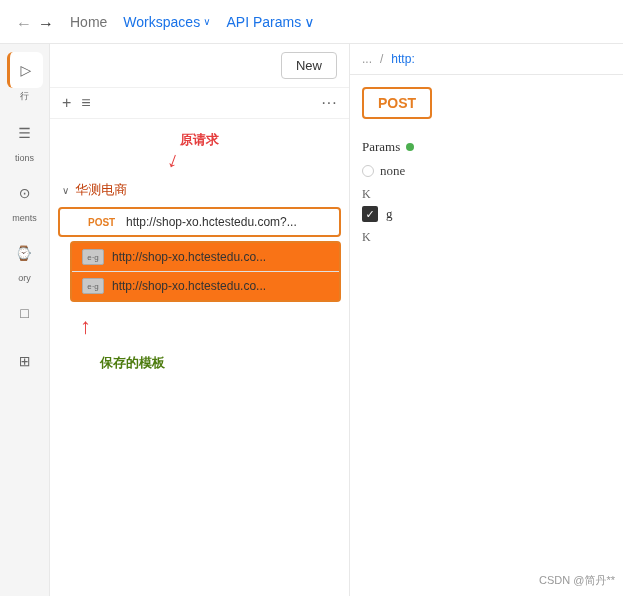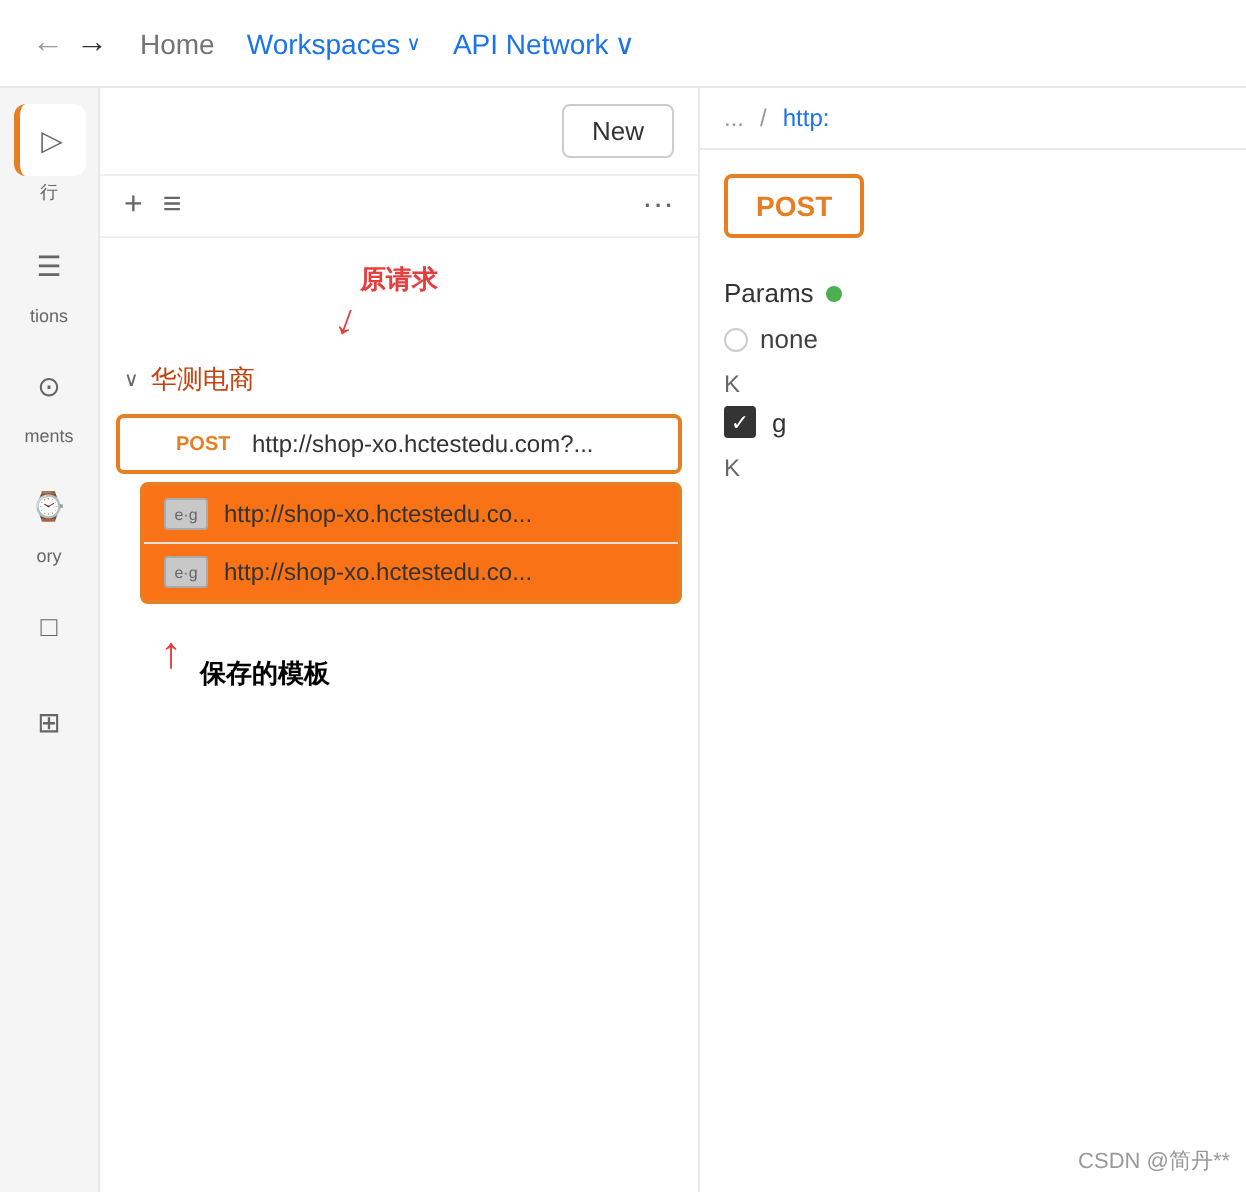--- a/index.html
+++ b/index.html
@@ -237,20 +237,21 @@
       border-radius: 4px;
       color: #e67e22;
       font-size: 14px;
       font-weight: bold;
       margin-bottom: 12px;
       cursor: pointer;
     }
 
     .params-section {
       margin-top: 8px;
+      font-family: Liberation Serif, serif;
     }
     .params-label {
       font-size: 13px;
       color: #333;
       display: flex;
       align-items: center;
       gap: 6px;
       margin-bottom: 8px;
     }
     .params-dot {
@@ -315,21 +316,21 @@
   <div class="nav-arrows">
     <span class="nav-arrow">←</span>
     <span class="nav-arrow active">→</span>
   </div>
   <span class="nav-item home">Home</span>
   <div class="nav-dropdown">
     <span>Workspaces</span>
     <span class="chevron">∨</span>
   </div>
   <div class="nav-api">
-    <span>API Network</span>
+    <span>API Params</span>
     <span class="chevron">∨</span>
   </div>
 </div>
 
 <div class="main-layout">
 
   <div class="left-sidebar">
     <div class="sidebar-item-wrapper">
       <div class="sidebar-icon active">
         <span>▷</span>
@@ -404,21 +405,21 @@
             <span class="template-url">http://shop-xo.hctestedu.co...</span>
           </div>
           <div class="template-item">
             <div class="template-icon">e·g</div>
             <span class="template-url">http://shop-xo.hctestedu.co...</span>
           </div>
         </div>
 
         <div style="position:relative; height:60px; pointer-events:none; margin-left:20px;">
           <div style="position:absolute; top:10px; left:10px; color:#e53e3e; font-size:22px; z-index:10; transform:rotate(180deg);">↓</div>
-          <div style="position:absolute; top:22px; left:30px; color:#000000; font-size:13px; font-weight:bold; z-index:10;">保存的模板</div>
+          <div style="position:absolute; top:48px; left:30px; color:#4d7c0f; font-size:13px; font-weight:bold; z-index:10;">保存的模板</div>
         </div>
       </div>
     </div>
   </div>
 
   <div class="right-panel" style="position:relative;">
 
     <div class="right-header">
       <span class="breadcrumb">...</span>
       <span class="breadcrumb">/</span>

